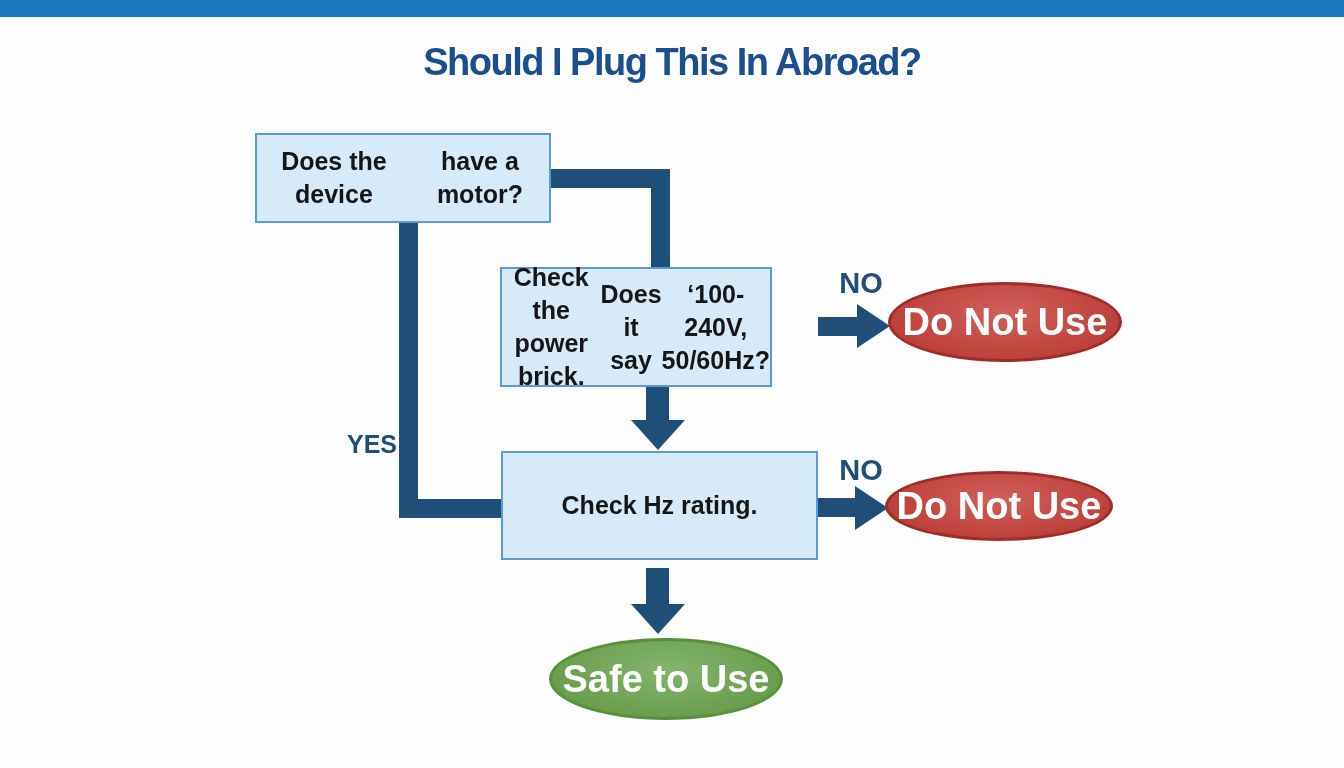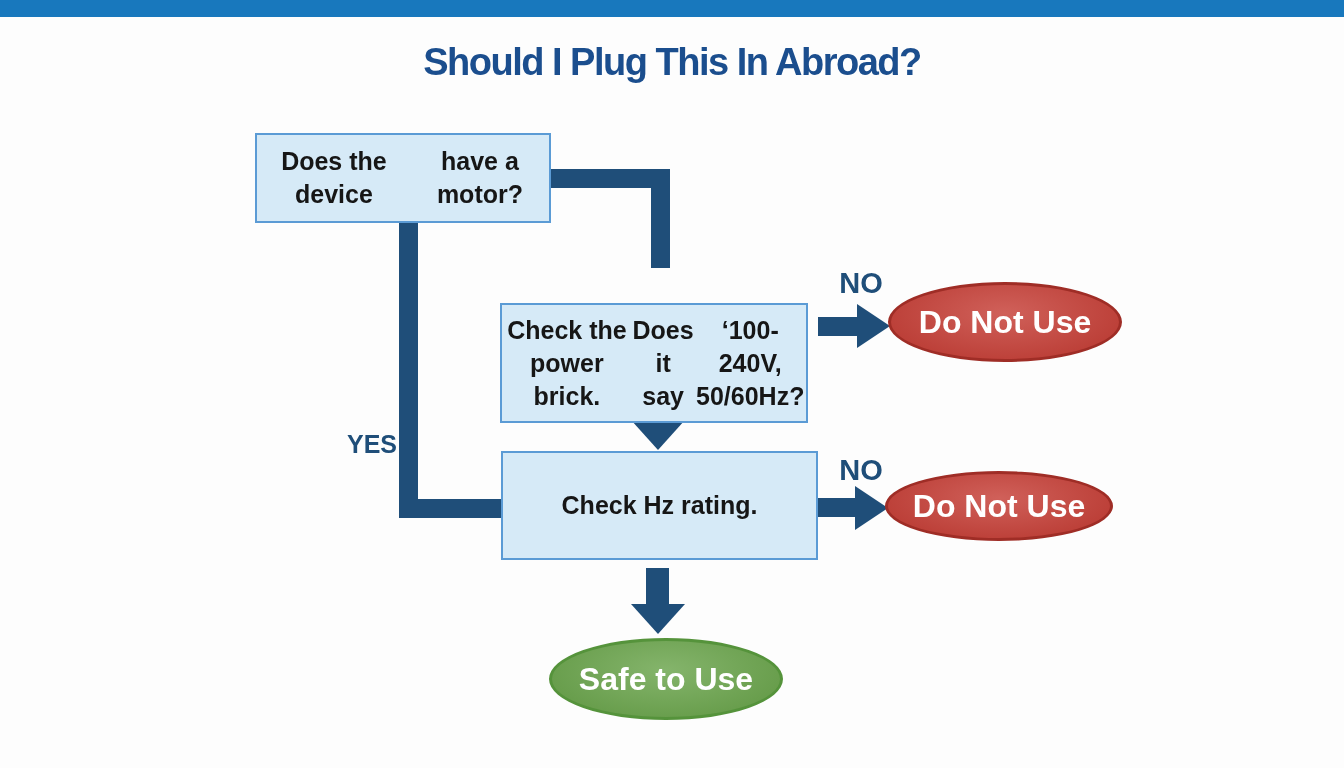--- a/index.html
+++ b/index.html
@@ -58,21 +58,21 @@
     position:absolute;box-sizing:border-box;
     background:var(--box-fill,#d6eaf7);
     border:2px solid var(--box-border,#5b9bd5);
     display:flex;flex-direction:row;
     align-items:center;justify-content:center;
     color:var(--box-text,#161616);
     font-size:25px;font-weight:bold;line-height:33px;
     text-align:center;
   }
   #box1{left:255px;top:133px;width:296px;height:90px;}
-  #box2{left:500px;top:267px;width:308px;height:120px;margin-top:36px;}
+  #box2{left:500px;top:267px;width:272px;height:120px;}
   #box3{left:501px;top:451px;width:317px;height:109px;}
 
   
   #conn-b1-right-h{left:548px;top:169px;width:122px;height:19px;}
   #conn-b1-right-v{left:651px;top:169px;width:19px;height:99px;}
   #conn-yes-v{left:399px;top:222px;width:19px;height:296px;}
   #conn-yes-h{left:399px;top:499px;width:104px;height:19px;}
   #conn-b2-b3-v{left:646px;top:387px;width:23px;height:34px;}
   #ah-b2-b3{left:631px;top:420px;}
   #conn-b3-go-v{left:646px;top:568px;width:23px;height:37px;}
@@ -89,21 +89,21 @@
   }
   #lbl-yes{left:300px;top:430px;width:97px;font-size:25px;text-align:right;}
   #lbl-no1{left:826px;top:267px;width:70px;font-size:29px;text-align:center;}
   #lbl-no2{left:826px;top:454px;width:70px;font-size:29px;text-align:center;}
 
   .ellipse{
     position:absolute;box-sizing:border-box;
     border-radius:50%;
     display:flex;align-items:center;justify-content:center;
     color:var(--terminal-text,#ffffff);
-    font-size:32px;font-weight:bold;
+    font-size:38px;font-weight:bold;
     text-align:center;
   }
   .ellipse.stop{
     background:radial-gradient(ellipse at 50% 38%, rgba(255,255,255,0.16), rgba(0,0,0,0.06) 78%), var(--stop-fill,#c7423a);
     border:3px solid var(--stop-border,#9f2d26);
   }
   .ellipse.go{
     background:radial-gradient(ellipse at 50% 38%, rgba(255,255,255,0.16), rgba(0,0,0,0.06) 78%), var(--go-fill,#6da64f);
     border:3px solid var(--go-border,#55933b);
   }

